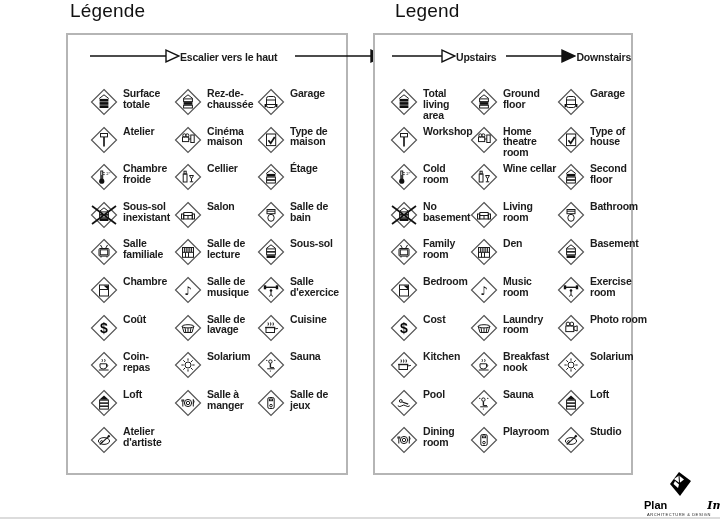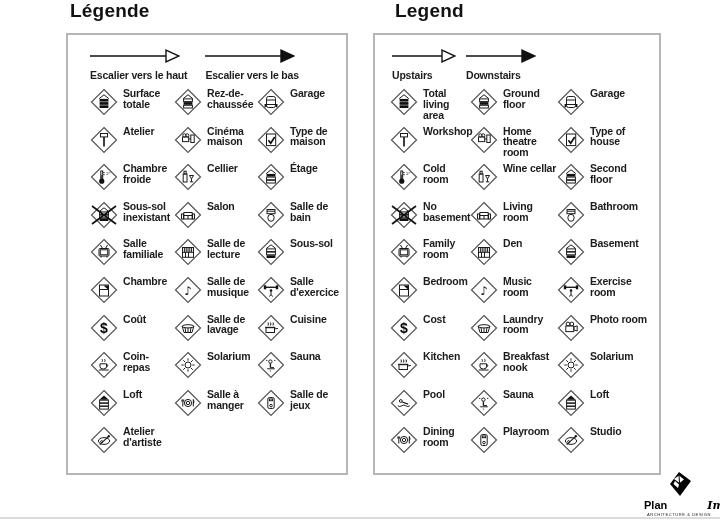--- a/index.html
+++ b/index.html
@@ -4,34 +4,34 @@
 <style>
   html,body{margin:0;padding:0;}
   body{
     width:720px;height:523px;position:relative;overflow:hidden;
     background:#ffffff;
     font-family:"Liberation Sans", sans-serif;
     color:#1a1a1a;
   }
   .page-title{
     position:absolute;top:0px;
-    font-size:19px;font-weight:bold;letter-spacing:.2px;color:#111;
+    font-size:19px;font-weight:normal;letter-spacing:.2px;color:#111;
   }
   #title-fr{left:70px;}
   #title-en{left:395px;}
   .panel{
     position:absolute;top:33px;height:442px;background:#fff;
     border:2px solid #b5b5b5;box-sizing:border-box;
   }
   #panel-fr{left:66px;width:282px;}
-  #panel-en{left:373px;width:288px;}
+  #panel-en{left:373px;width:260px;}
   .arrows{position:absolute;top:14px;display:flex;}
   #panel-fr .arrows{left:22px;gap:18px;}
   #panel-en .arrows{left:17px;gap:10px;}
-  .arrow-group{display:flex;flex-direction:column;}
+  .arrow-group{display:flex;flex-direction:row;}
   .arrow-label{
     margin-top:2px;font-size:10.5px;font-weight:bold;letter-spacing:-.2px;
     white-space:nowrap;color:#1c1c1c;
   }
   .items{
     position:absolute;top:53px;display:grid;grid-auto-rows:37.6px;
   }
   #panel-fr .items{left:22px;grid-template-columns:84px 83px 88px;}
   #panel-en .items{left:15px;grid-template-columns:80px 87px 90px;}
   .item{display:flex;align-items:flex-start;gap:5px;}

